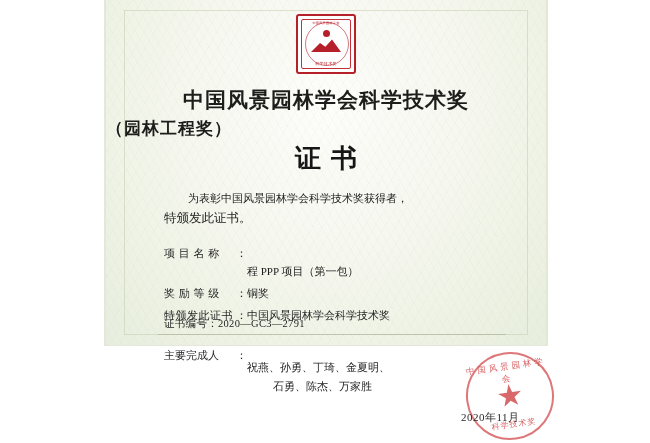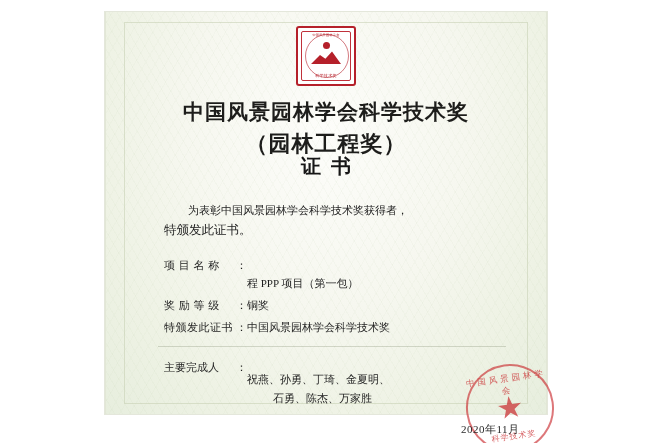--- a/index.html
+++ b/index.html
@@ -17,23 +17,23 @@
     position: relative;
     width: 650px;
     height: 443px;
     background: #ffffff;
     overflow: hidden;
   }
   
   .cert {
     position: absolute;
     left: 105px;
-    top: 12px;
+    top: 0px;
     width: 440px;
-    height: 402px;
+    height: 345px;
     background:
       radial-gradient(ellipse at 50% 30%, #fdfdfa 0%, #f6f7ef 45%, #eef2e4 75%, #e7eede 100%);
     border-left: 1px solid #e2e7d6;
     border-right: 1px solid #e2e7d6;
     box-shadow: 0 0 0 1px rgba(210,215,195,0.6);
   }
   
   .cert::before {
     content: "";
     position: absolute;
@@ -130,32 +130,32 @@
     font-size: 21px;
     font-weight: bold;
     color: #1d1d1b;
     letter-spacing: 1px;
     font-family: "Liberation Serif", serif;
   }
   .title-sub {
     position: absolute;
     top: 117px;
     left: 0; right: 0;
-    text-align: center;
-    font-size: 22px;
+    text-align: left;
+    font-size: 17px;
     font-weight: bold;
     color: #1d1d1b;
     letter-spacing: 1px;
   }
   .title-cert {
     position: absolute;
     top: 141px;
     left: 0; right: 0;
     text-align: center;
-    font-size: 20px;
+    font-size: 26px;
     font-weight: bold;
     color: #161616;
     letter-spacing: 10px;
     text-indent: 10px;
   }
 
   .body-p1 {
     position: absolute;
     top: 188px;
     left: 58px;
@@ -361,15 +361,18 @@
     </div>
 
     <div class="seal">
       <div class="seal-top-text">中国风景园林学会</div>
       <div class="seal-star"></div>
       <div class="seal-bottom-text">科学技术奖</div>
     </div>
 
     <div class="date">2020年11月</div>
 
+    <div class="cert-no">
+      <span>证书编号：</span><span class="num">2020—GC3—2791</span>
+    </div>
 
   </div>
 </div>
 
 </body></html>

